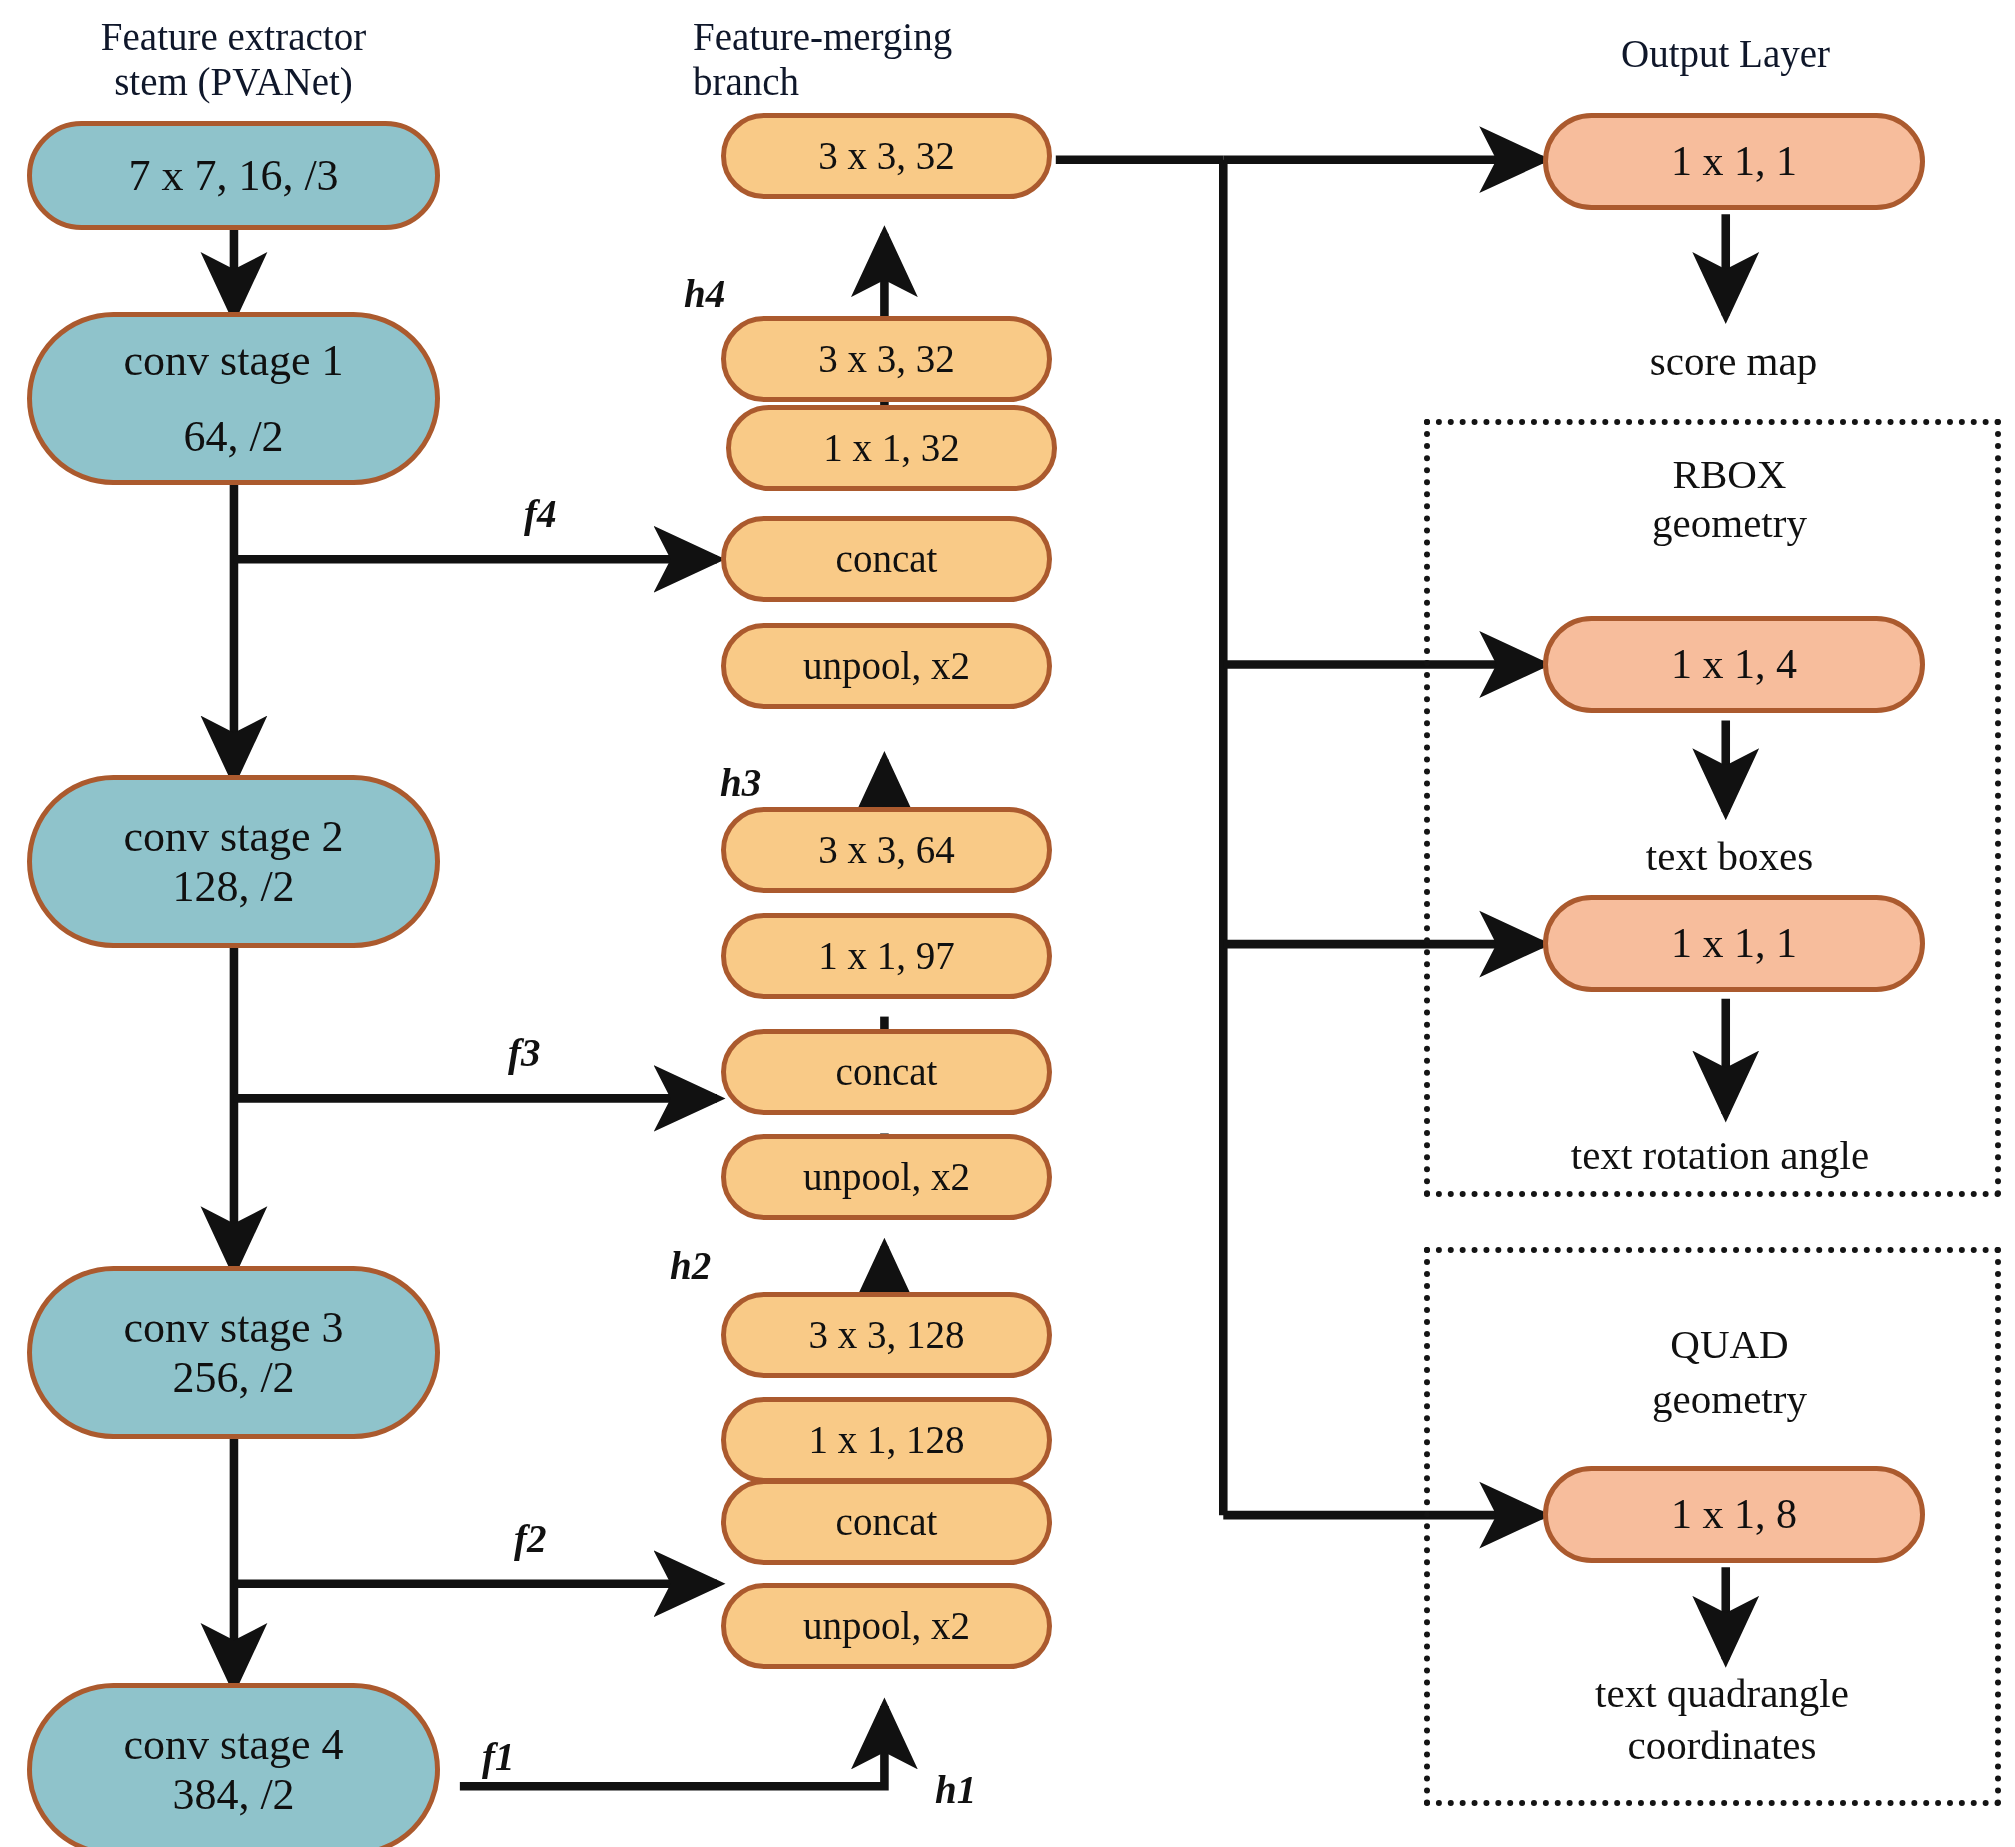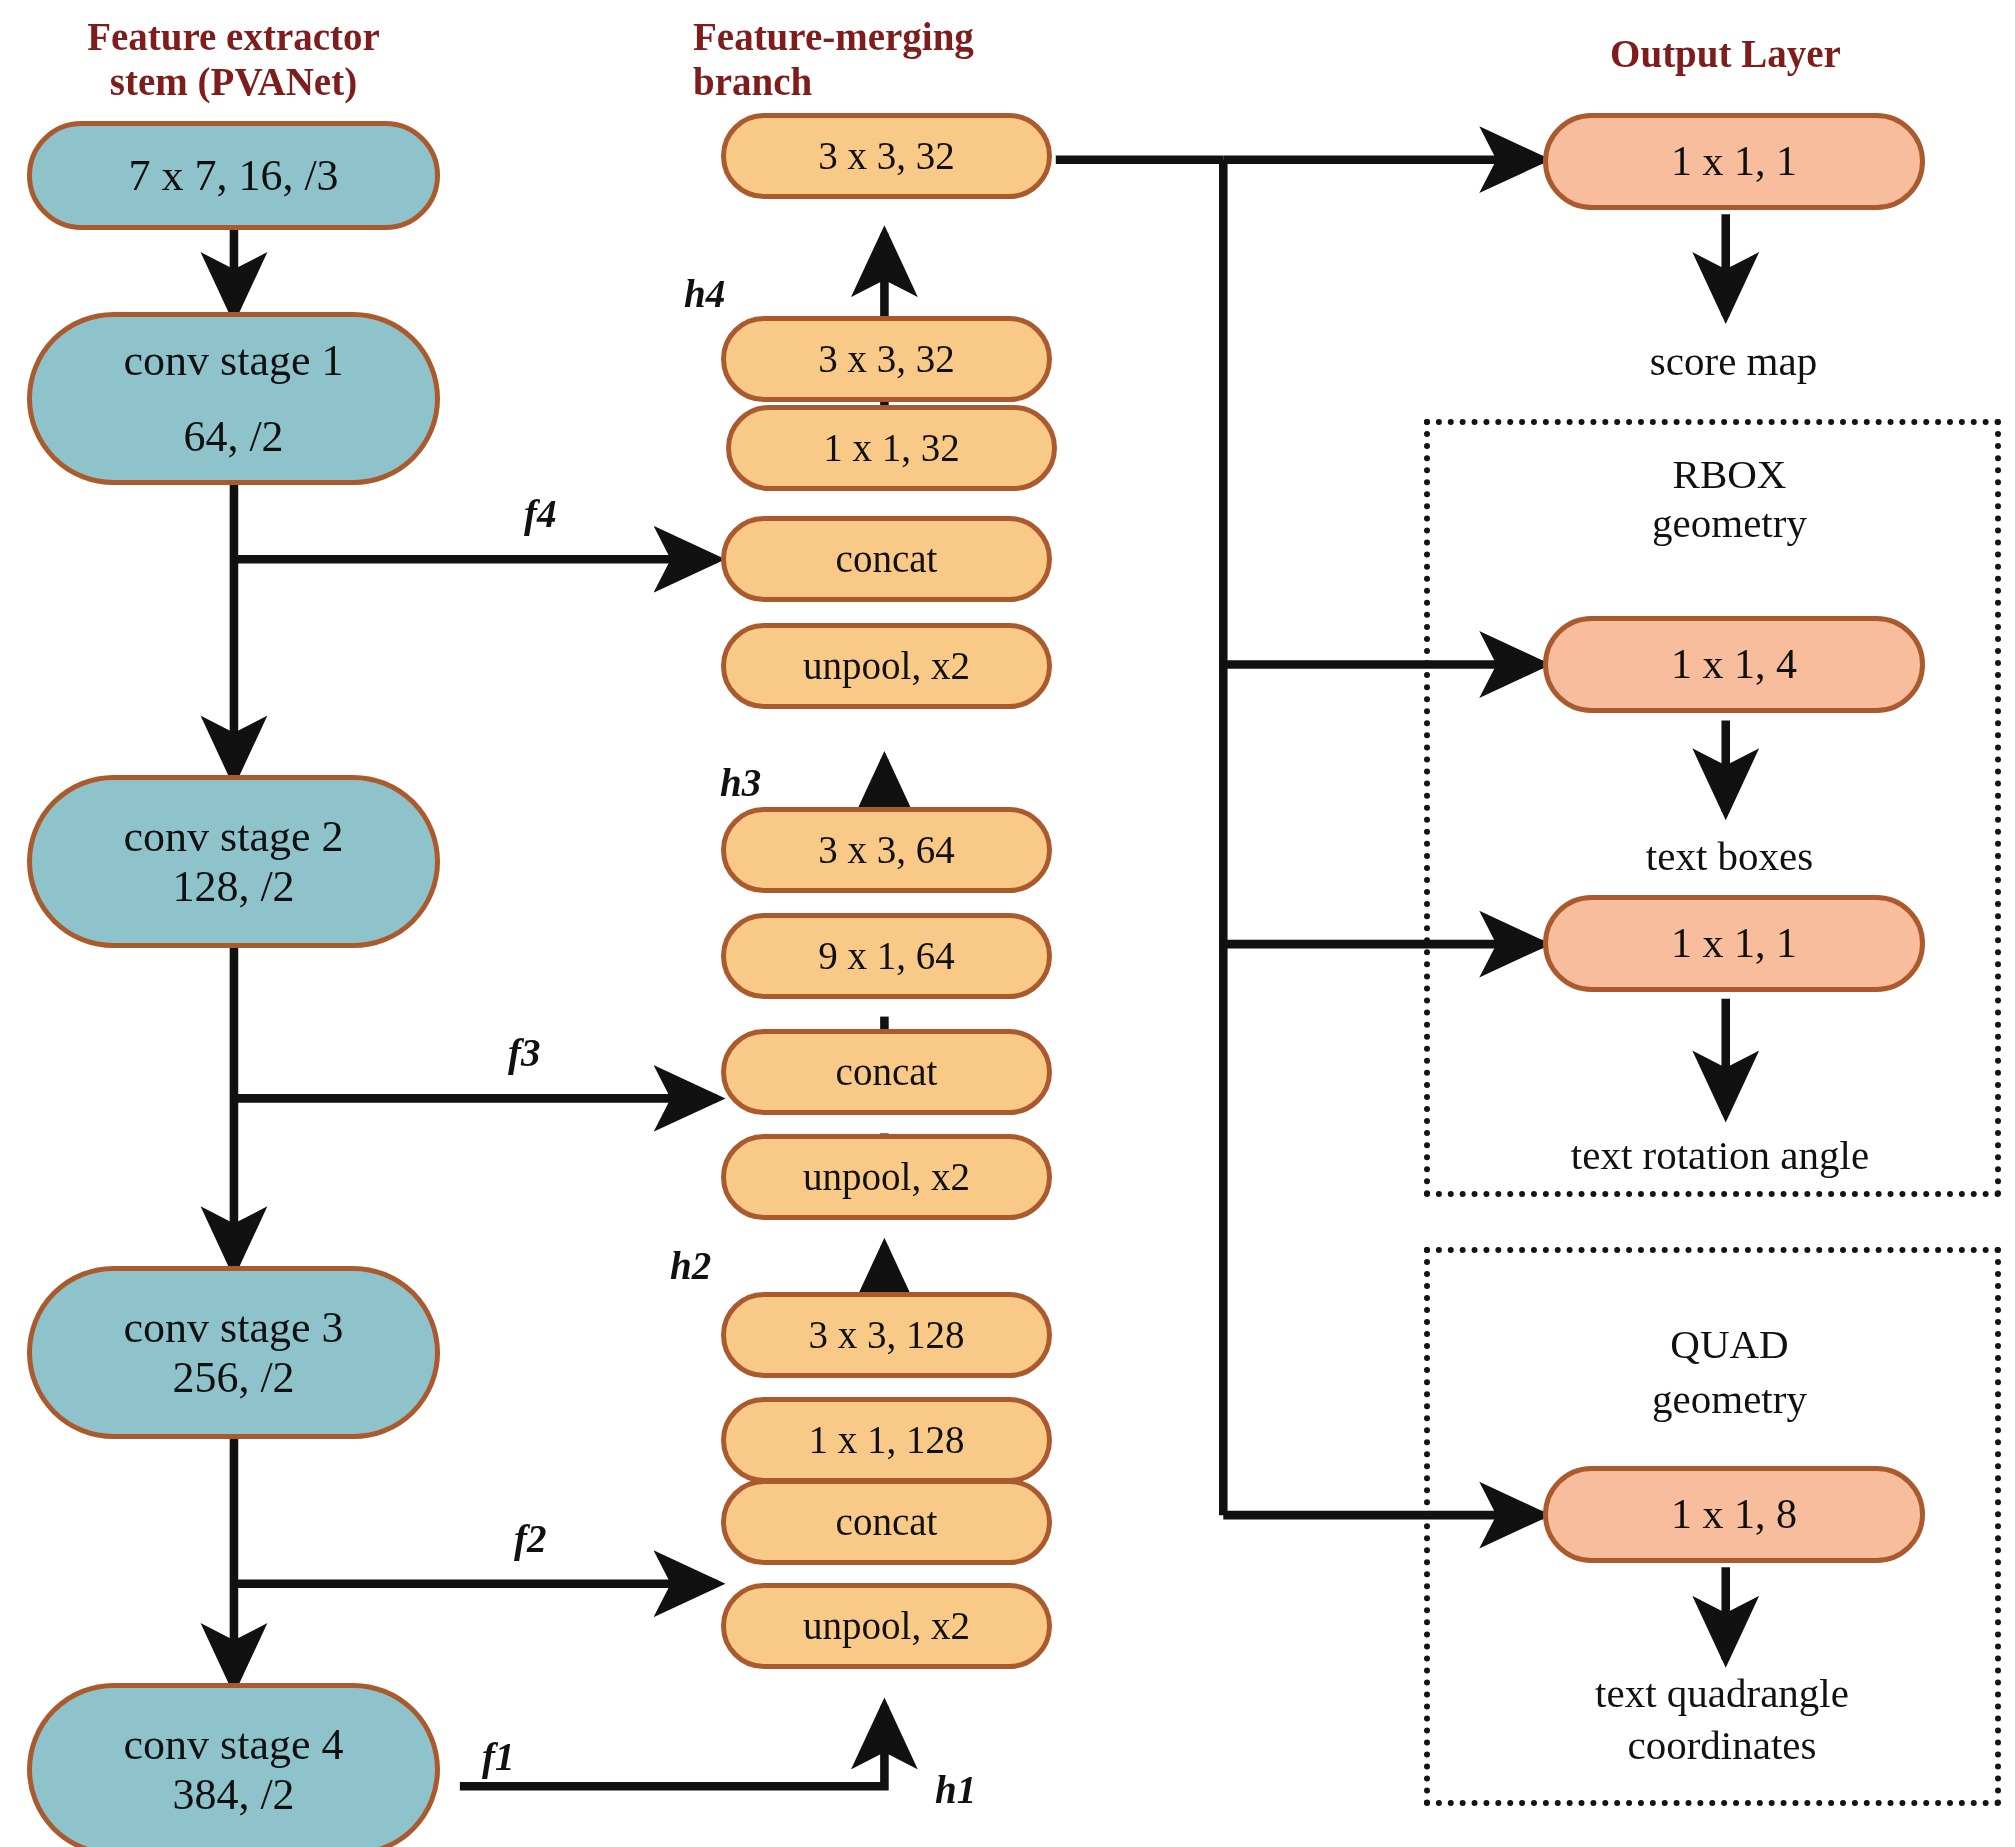--- a/index.html
+++ b/index.html
@@ -5,22 +5,22 @@
   html,body{margin:0;padding:0;background:#ffffff;}
   body{font-family:"Liberation Serif", serif;}
   #stage{position:relative;width:2015px;height:1847px;background:#fff;overflow:hidden;}
   svg.layer{position:absolute;left:0;top:0;width:2015px;height:1847px;}
   .node{position:absolute;display:flex;align-items:center;justify-content:center;
         box-sizing:border-box;border:5.5px solid #AB5A2E;border-radius:778px;
         font-family:"Liberation Serif", serif;color:#101010;text-align:center;line-height:1.12;}
   .node.teal{background:#8FC3CB;}
   .node.orange{background:#F9CA87;}
   .node.salmon{background:#F7BD9C;}
-  .cap{position:absolute;font-family:"Liberation Serif", serif;font-weight:bold;
-       color:#7f1d1d;text-align:center;line-height:1.16;}
+  .cap{position:absolute;font-family:"Liberation Serif", serif;font-weight:normal;
+       color:#0f172a;text-align:center;line-height:1.16;}
   .lbl{position:absolute;font-family:"Liberation Serif", serif;font-style:italic;
        font-weight:bold;color:#111;}
   .txt{position:absolute;font-family:"Liberation Serif", serif;color:#111;
        text-align:center;line-height:1.2;}
   .dbox{position:absolute;box-sizing:border-box;border:6.2px dotted #141414;background:transparent;}
 </style>
 </head>
 <body>
 
 <div id="stage">
@@ -136,21 +136,21 @@
 
   <div class="node orange" style="left:721px;top:623px;width:331px;height:86px;font-size:39px;">
     <span>unpool, x2</span>
   </div>
 
   <div class="node orange" style="left:721px;top:807px;width:331px;height:86px;font-size:39px;">
     <span>3 x 3, 64</span>
   </div>
 
   <div class="node orange" style="left:721px;top:913px;width:331px;height:86px;font-size:39px;">
-    <span>9 x 1, 64</span>
+    <span>1 x 1, 97</span>
   </div>
 
   <div class="node orange" style="left:721px;top:1029px;width:331px;height:86px;font-size:39px;">
     <span>concat</span>
   </div>
 
   <div class="node orange" style="left:721px;top:1134px;width:331px;height:86px;font-size:39px;">
     <span>unpool, x2</span>
   </div>
 

